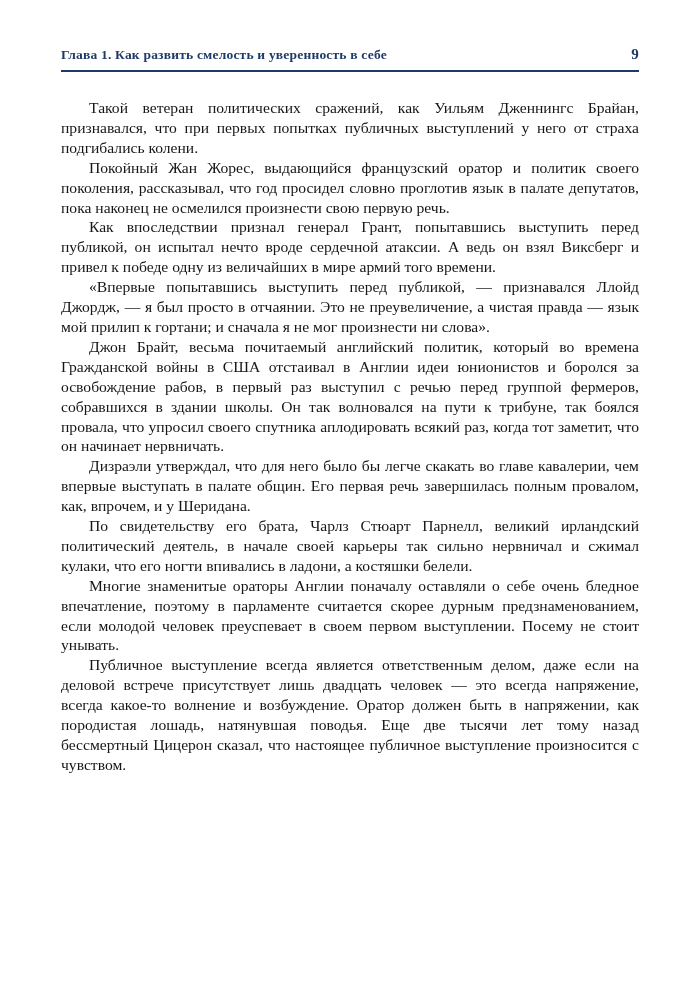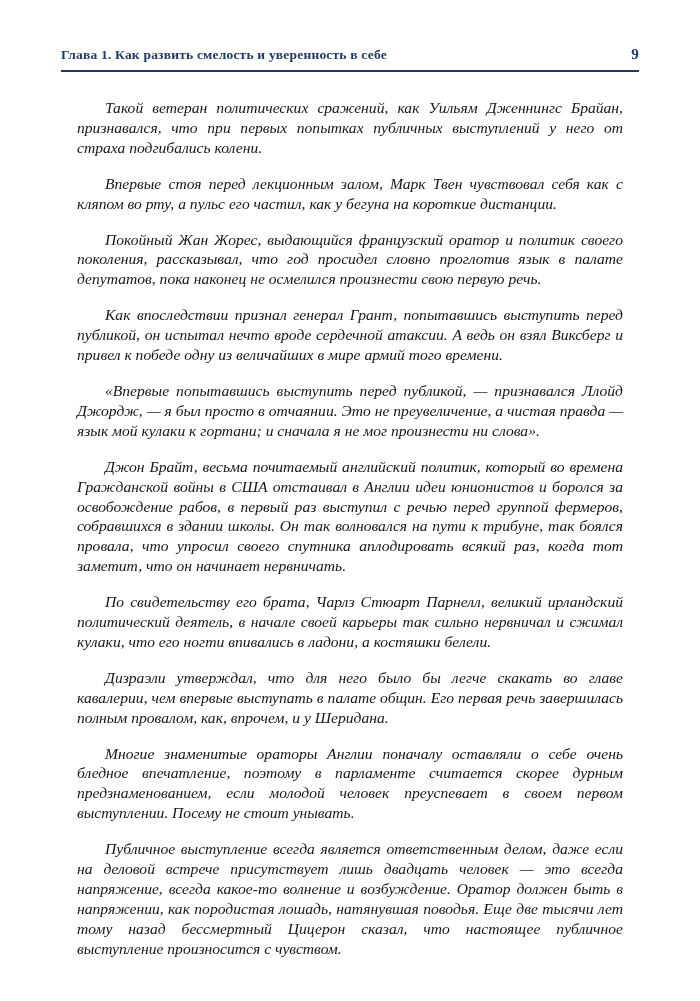--- a/index.html
+++ b/index.html
@@ -32,39 +32,37 @@
     font-size: 15px;
   }
   .body-text {
     margin-top: 26px;
     color: #161616;
     font-size: 15.6px;
     line-height: 19.9px;
     text-align: justify;
   }
   .body-text p {
-    margin: 16px;
+    margin: 0;
     padding: 0;
     text-indent: 28px;
-    font-style: italic;
   }
 </style>
 </head>
 <body>
 
 <div class="page">
   <div class="header">
     <span class="chapter">Глава 1. Как развить смелость и уверенность в себе</span>
     <span class="pagenum">9</span>
   </div>
   <div class="body-text">
       <p>Такой ветеран политических сражений, как Уильям Дженнингс Брайан, признавался, что при первых попытках публичных выступлений у него от страха подгибались колени.</p>
-      <p>Впервые стоя перед лекционным залом, Марк Твен чувствовал себя как с кляпом во рту, а пульс его частил, как у бегуна на короткие дистанции.</p>
       <p>Покойный Жан Жорес, выдающийся французский оратор и политик своего поколения, рассказывал, что год просидел словно проглотив язык в палате депутатов, пока наконец не осмелился произнести свою первую речь.</p>
       <p>Как впоследствии признал генерал Грант, попытавшись выступить перед публикой, он испытал нечто вроде сердечной атаксии. А ведь он взял Виксберг и привел к победе одну из величайших в мире армий того времени.</p>
-      <p>«Впервые попытавшись выступить перед публикой, — признавался Ллойд Джордж, — я был просто в отчаянии. Это не преувеличение, а чистая правда — язык мой кулаки к гортани; и сначала я не мог произнести ни слова».</p>
+      <p>«Впервые попытавшись выступить перед публикой, — признавался Ллойд Джордж, — я был просто в отчаянии. Это не преувеличение, а чистая правда — язык мой прилип к гортани; и сначала я не мог произнести ни слова».</p>
       <p>Джон Брайт, весьма почитаемый английский политик, который во времена Гражданской войны в США отстаивал в Англии идеи юнионистов и боролся за освобождение рабов, в первый раз выступил с речью перед группой фермеров, собравшихся в здании школы. Он так волновался на пути к трибуне, так боялся провала, что упросил своего спутника аплодировать всякий раз, когда тот заметит, что он начинает нервничать.</p>
+      <p>Дизраэли утверждал, что для него было бы легче скакать во главе кавалерии, чем впервые выступать в палате общин. Его первая речь завершилась полным провалом, как, впрочем, и у Шеридана.</p>
       <p>По свидетельству его брата, Чарлз Стюарт Парнелл, великий ирландский политический деятель, в начале своей карьеры так сильно нервничал и сжимал кулаки, что его ногти впивались в ладони, а костяшки белели.</p>
-      <p>Дизраэли утверждал, что для него было бы легче скакать во главе кавалерии, чем впервые выступать в палате общин. Его первая речь завершилась полным провалом, как, впрочем, и у Шеридана.</p>
       <p>Многие знаменитые ораторы Англии поначалу оставляли о себе очень бледное впечатление, поэтому в парламенте считается скорее дурным предзнаменованием, если молодой человек преуспевает в своем первом выступлении. Посему не стоит унывать.</p>
       <p>Публичное выступление всегда является ответственным делом, даже если на деловой встрече присутствует лишь двадцать человек — это всегда напряжение, всегда какое-то волнение и возбуждение. Оратор должен быть в напряжении, как породистая лошадь, натянувшая поводья. Еще две тысячи лет тому назад бессмертный Цицерон сказал, что настоящее публичное выступление произносится с чувством.</p>
     </div>
 </div>
 
 </body></html>

